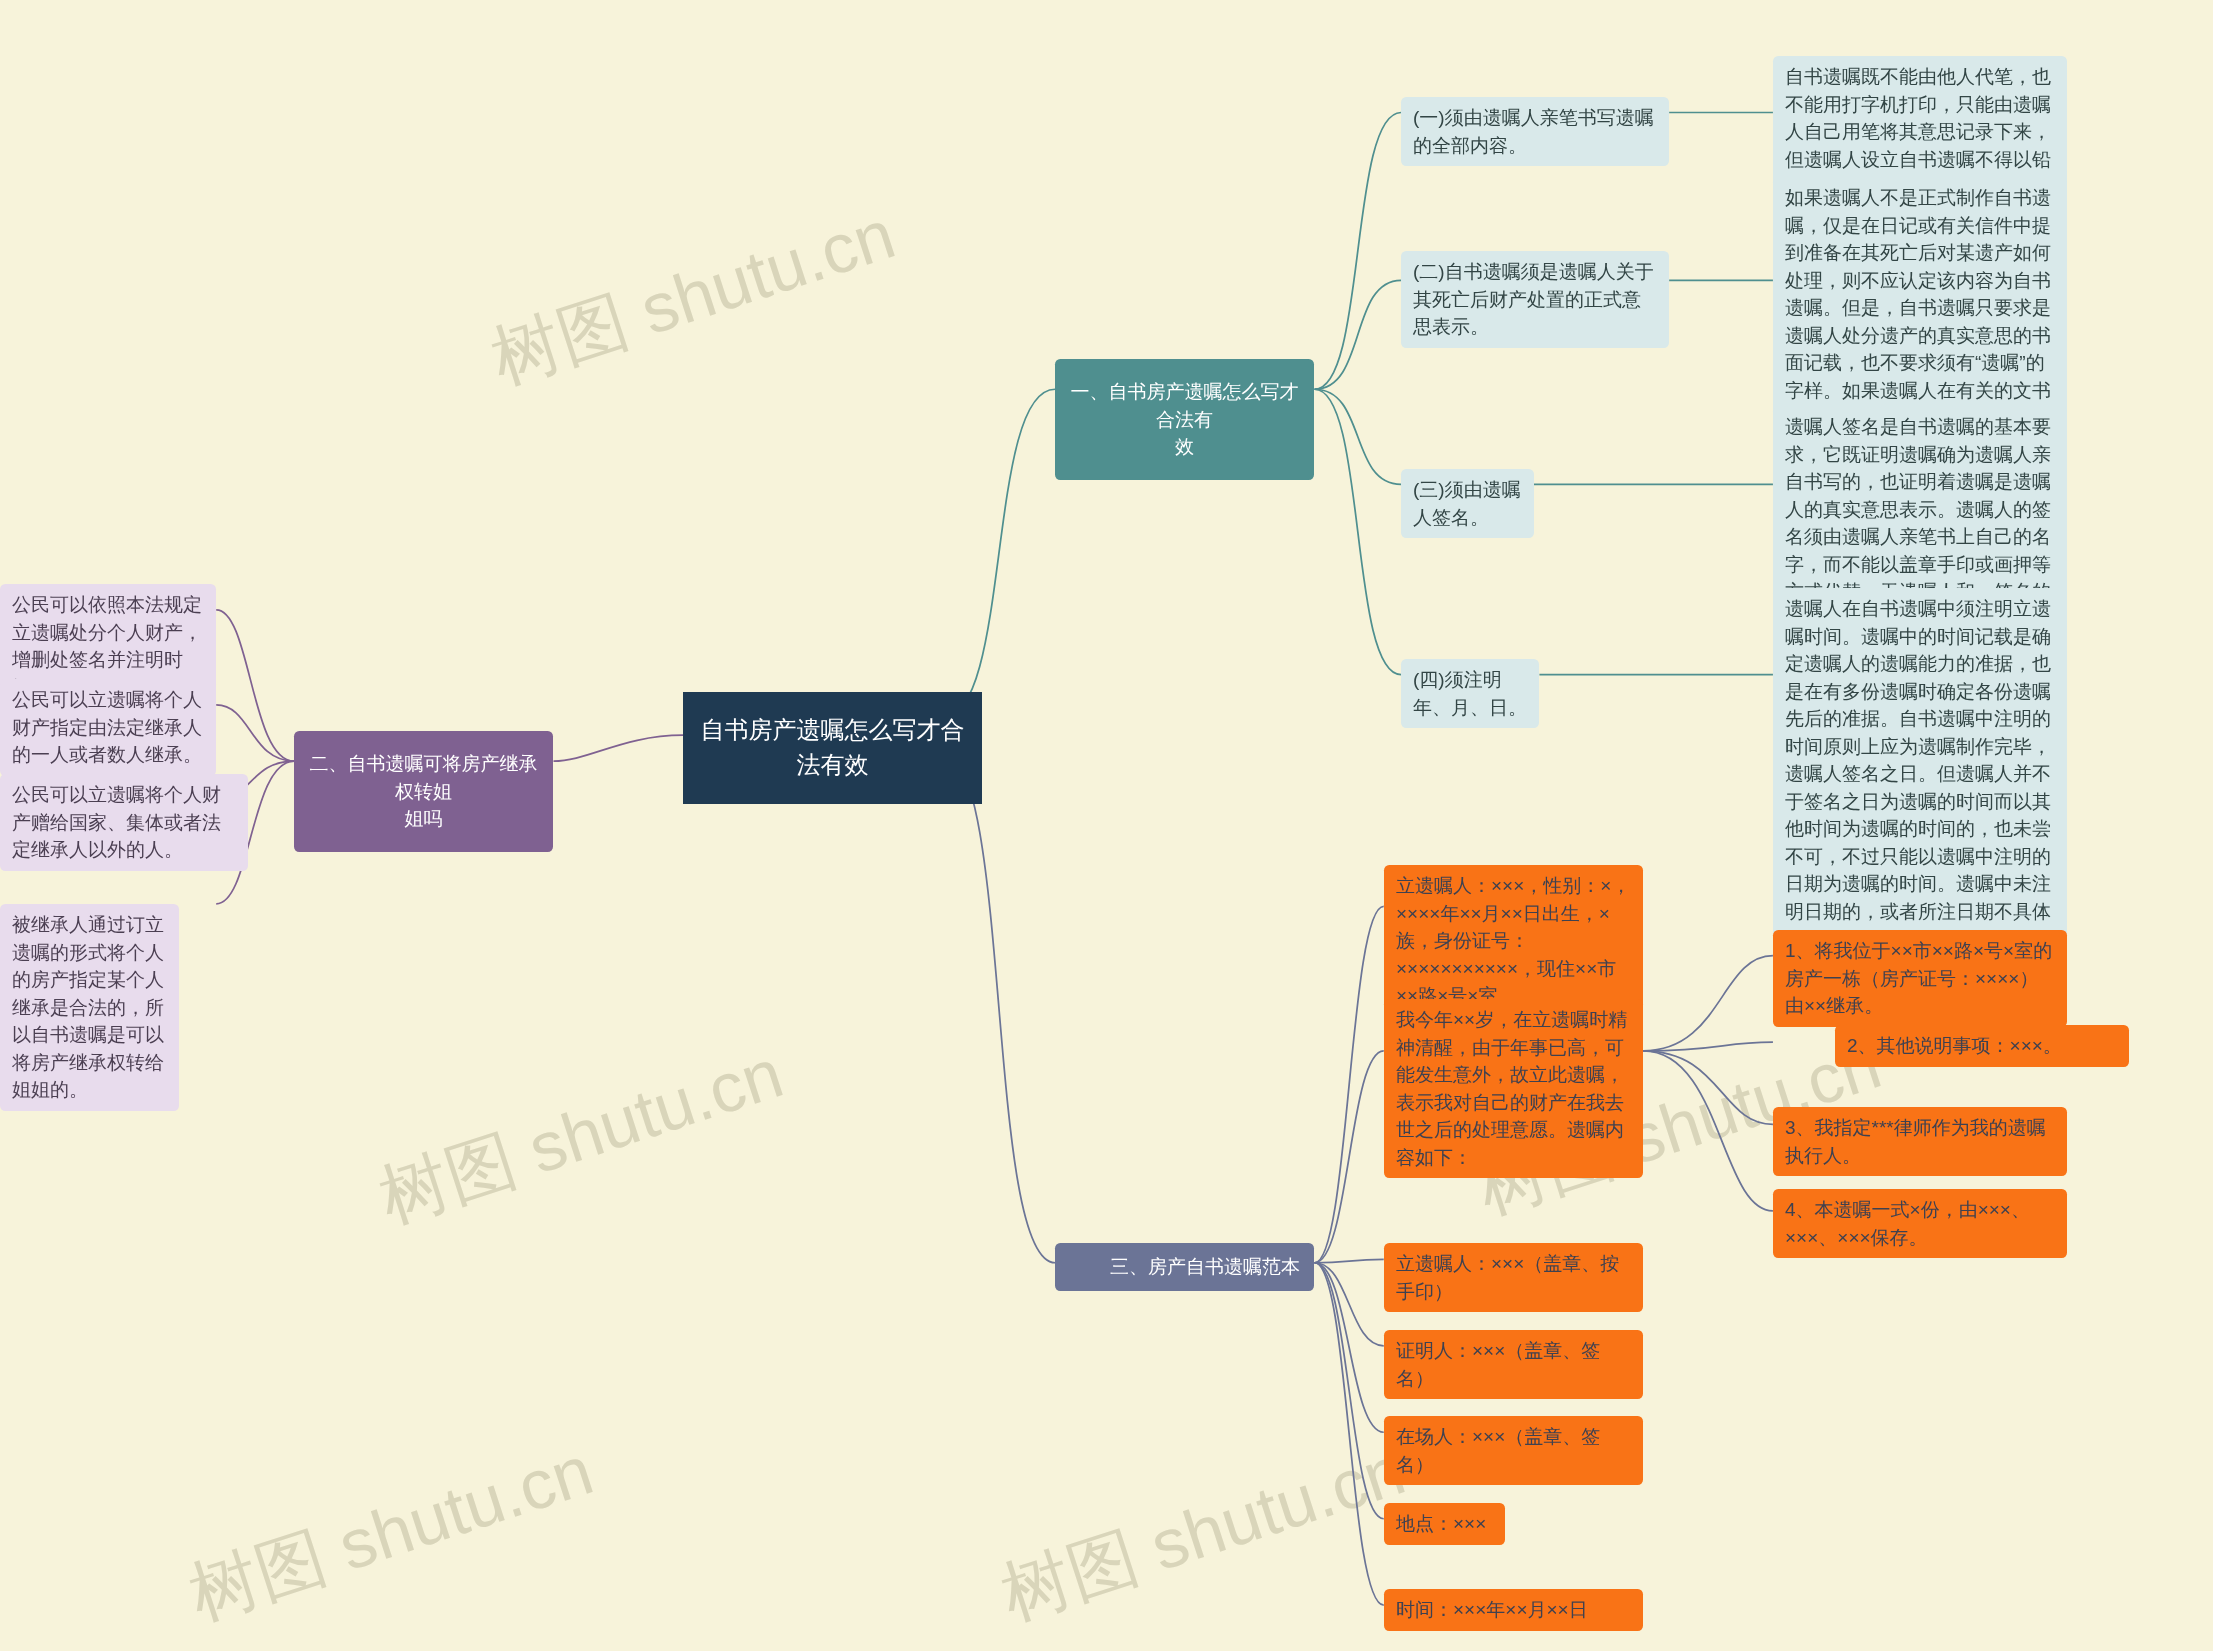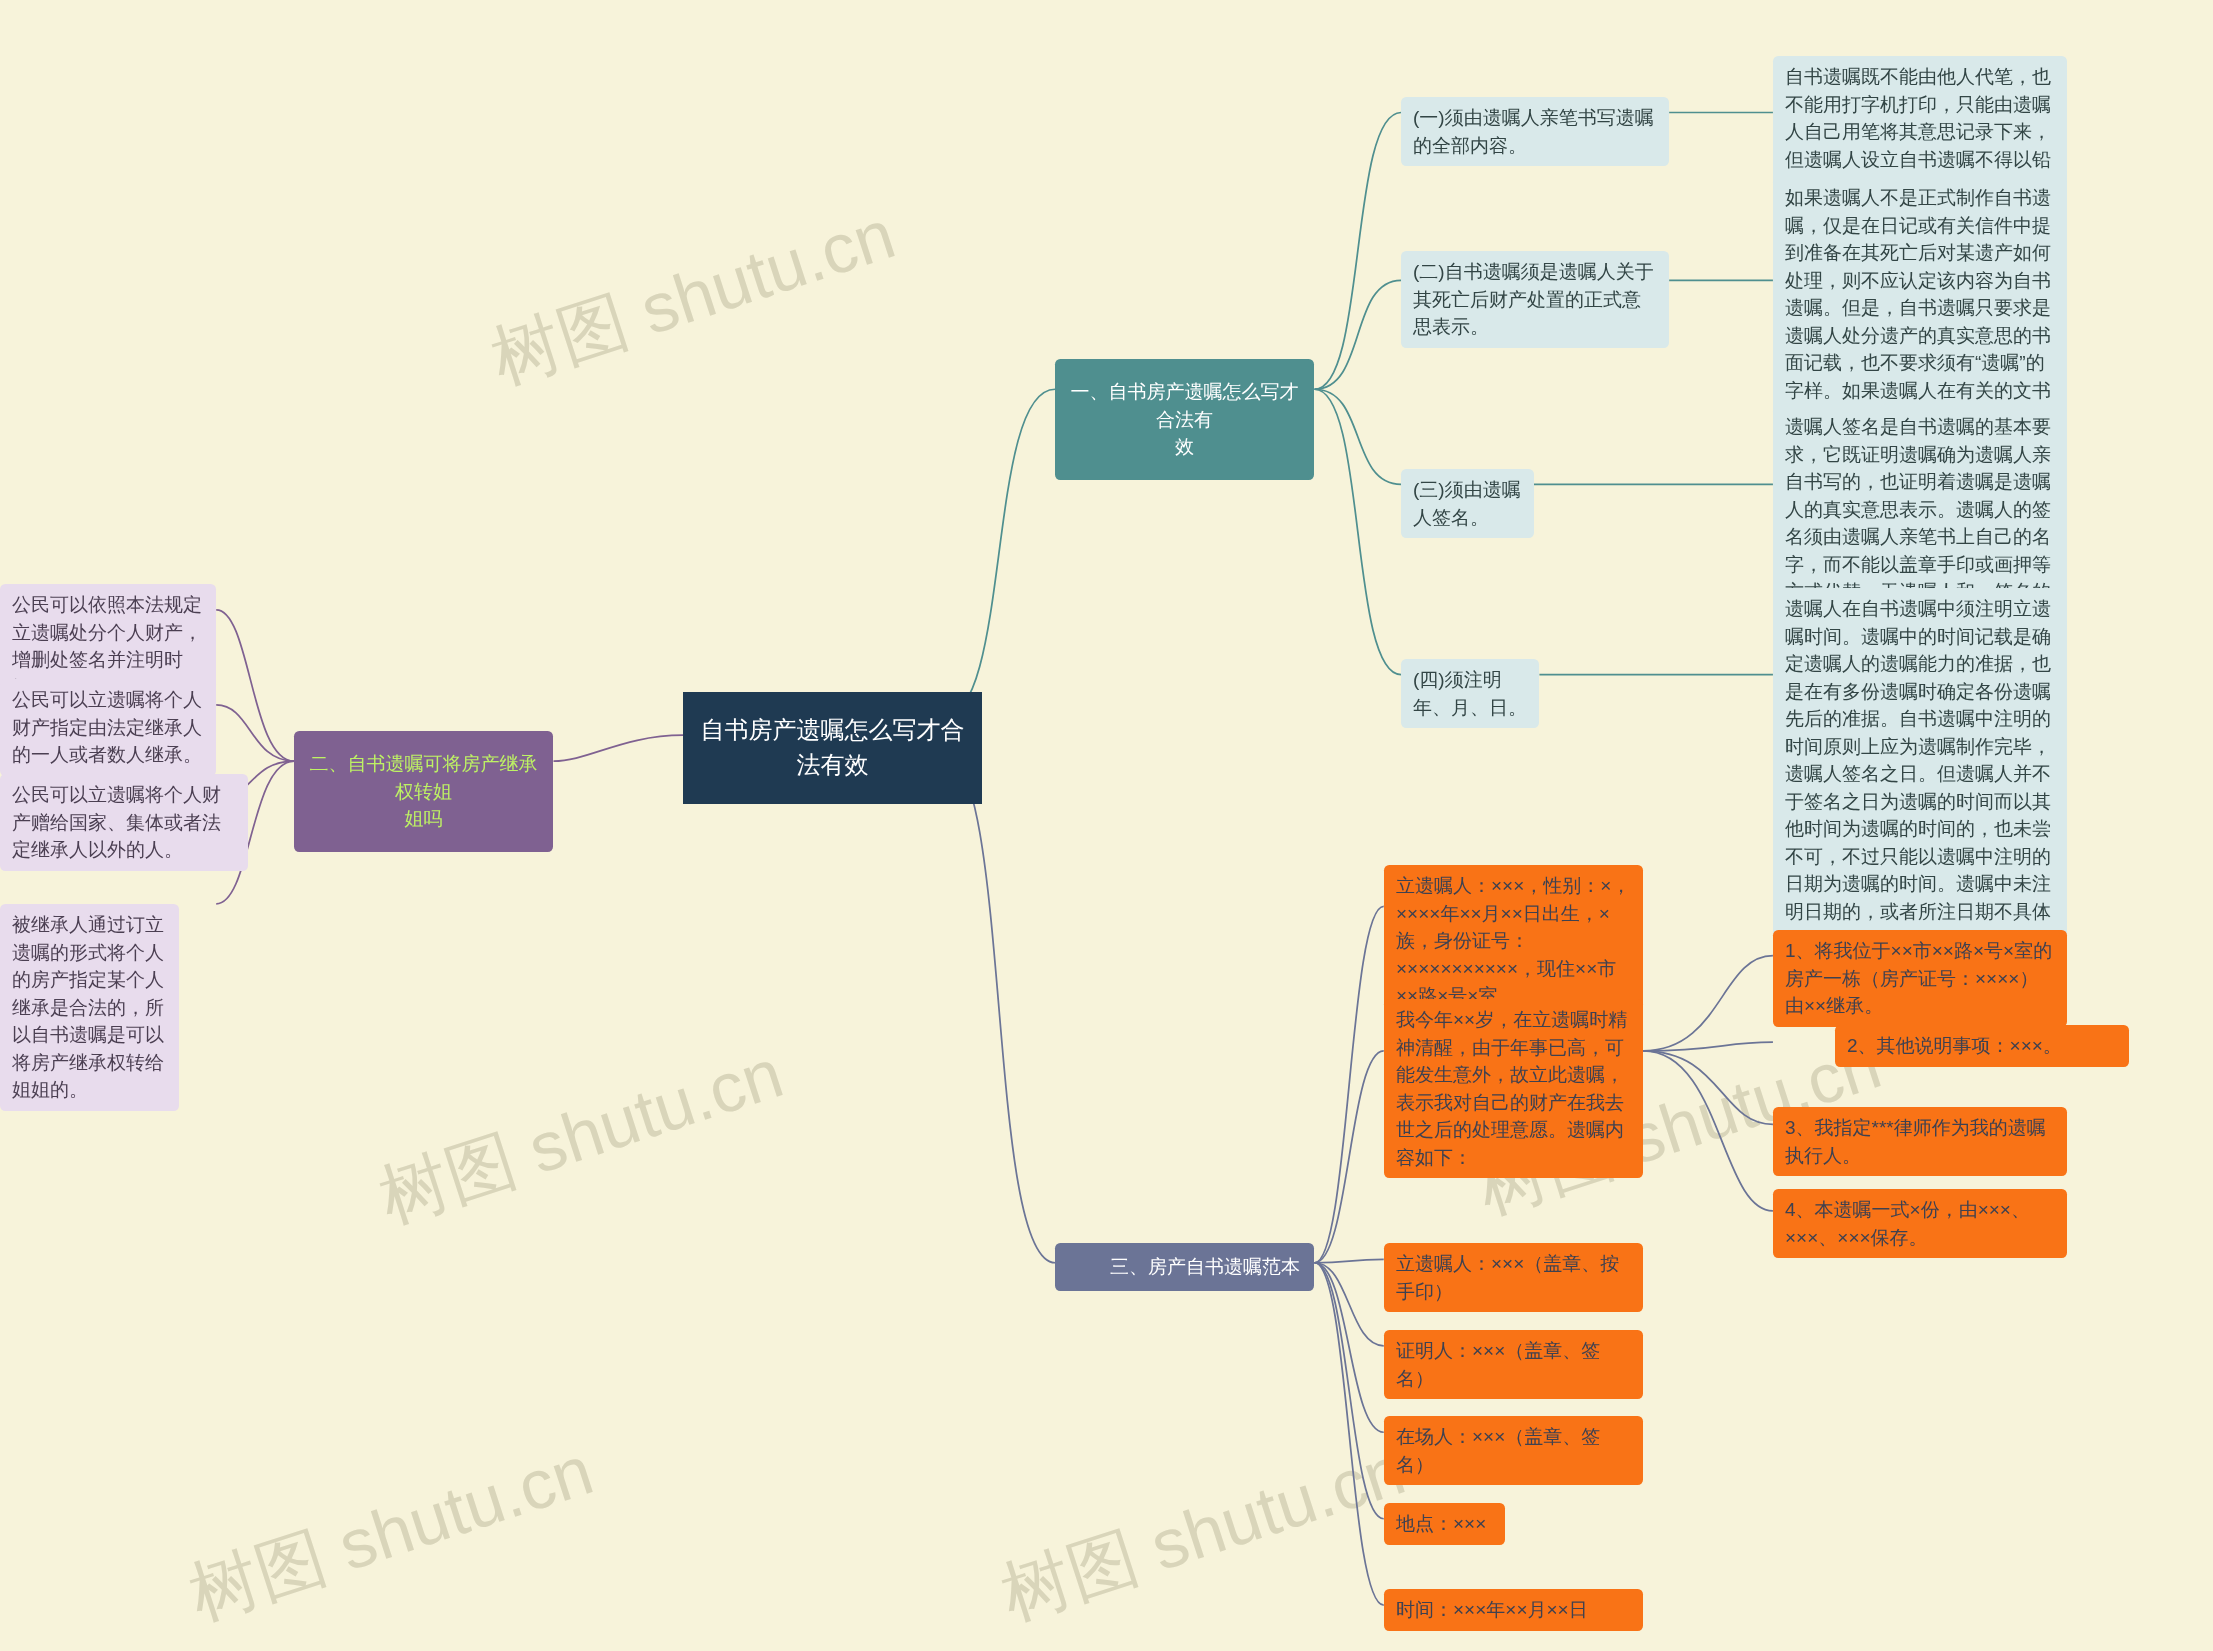--- a/index.html
+++ b/index.html
@@ -36,21 +36,21 @@
   .root{
     background:#1f3a52;
     color:#fff;
     width:299px;
     text-align:center;
     padding:21px 15.6px;
     font-size:24px;
     border-radius:0;
   }
   .branch1{background:#4f8f8f;color:#fff;width:259px;padding:19px 14px;text-align:center;font-size:19px}
-  .branch2{background:#7f6191;color:#bef264;width:259px;padding:19px 14px;text-align:center;font-size:19px}
+  .branch2{background:#7f6191;color:#ffffff;width:259px;padding:19px 14px;text-align:center;font-size:19px}
   .branch3{background:#6b7496;color:#fff;width:259px;padding:10.4px 14px;text-align:right;font-size:19px}
   .leaf-teal{background:#d9e9ea;color:#324545}
   .leaf-purple{background:#e8dced;color:#4b3f52}
   .leaf-slate{background:#f97316;color:#3e4150}
   .w280{width:242px}
   .w300{width:259px}
   .w310{width:268px}
   .w340{width:294px}
 </style>
 </head>

